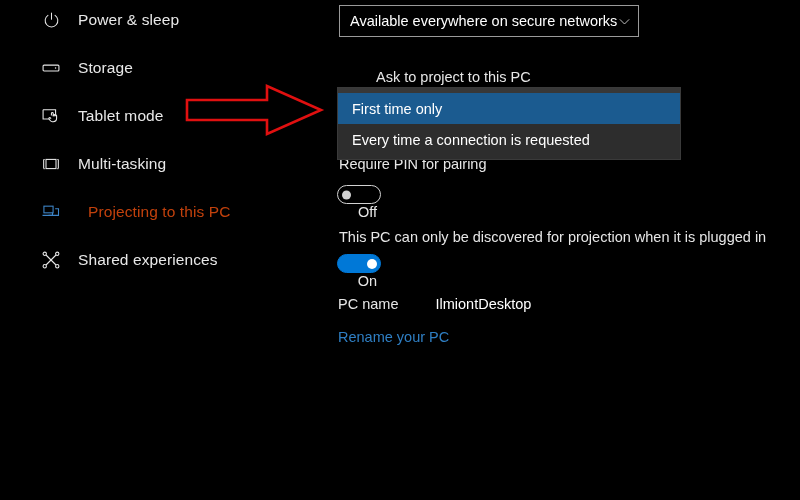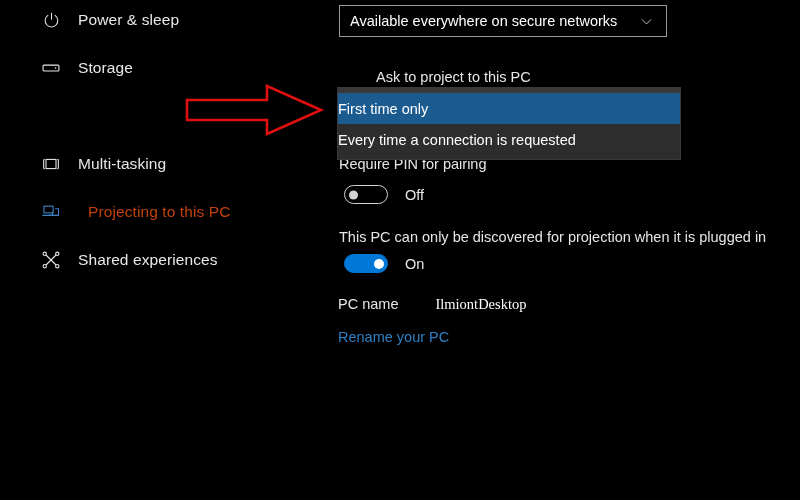--- a/index.html
+++ b/index.html
@@ -67,21 +67,21 @@
     top: 0;
     width: 470px;
     height: 500px;
   }
 
   
   #combo {
     position: absolute;
     left: 9px;
     top: 5px;
-    width: 328px;
+    width: 300px;
     height: 32px;
     border: 1px solid #9a9a9a;
     background: #000000;
     box-sizing: border-box;
     display: flex;
     align-items: center;
     cursor: default;
   }
   #combo .combo-text {
     margin-left: 10px;
@@ -120,33 +120,35 @@
     border-top: 5px solid #383838;
     box-sizing: border-box;
     box-shadow: 0 0 0 1px #3a3a3a;
     z-index: 20;
     padding-bottom: 4px;
   }
   .flyout-opt {
     height: 31px;
     display: flex;
     align-items: center;
+    padding-left: 14px;
     font-size: 14.5px;
     color: #ffffff;
     white-space: nowrap;
     cursor: default;
   }
   .flyout-opt.selected { background: #1b5b90; }
 
   
   .toggle-row {
     position: absolute;
-    left: 14px;
-    display: flex;
-    align-items: center;
+    left: 7px;
+    display: flex;
+    align-items: center;
+    flex-direction: column;
   }
   .sw {
     width: 44px;
     height: 19px;
     border-radius: 10px;
     box-sizing: border-box;
     position: relative;
     flex: 0 0 auto;
     cursor: default;
   }
@@ -187,21 +189,21 @@
   
   #pcname-row {
     position: absolute;
     left: 8px;
     top: 296px;
     display: flex;
     align-items: flex-start;
     font-size: 14.5px;
     color: #e6e6e6;
   }
-  #pcname-value { margin-left: 37px; color: #ffffff; font-family: Liberation Serif, serif; }
+  #pcname-value { margin-left: 37px; color: #ffffff; }
   #rename-link {
     position: absolute;
     left: 8px;
     top: 329px;
     font-size: 14.5px;
     color: #2f7fc4;
     cursor: pointer;
     white-space: nowrap;
   }
 
@@ -234,20 +236,32 @@
   <div class="nav-item" style="top:48px">
     <span class="nav-icon">
       <svg viewBox="0 0 24 24" width="20" height="20">
         <rect x="2.5" y="8.5" width="19" height="7" rx="1.2"></rect>
         <circle cx="17.5" cy="12" r="0.9" fill="#e8e8e8" stroke="none"></circle>
       </svg>
     </span>
     <span class="nav-label">Storage</span>
   </div>
 
+  <div class="nav-item" style="top:96px">
+    <span class="nav-icon">
+      <svg viewBox="0 0 24 24" width="20" height="20">
+        <path d="M2.5 4.5h15v7"></path>
+        <path d="M2.5 4.5v11h7"></path>
+        <path d="M12.5 11.5v-2.6a1.1 1.1 0 0 1 2.2 0v3.4"></path>
+        <path d="M14.7 12.3v-1a1 1 0 0 1 2 0v1"></path>
+        <path d="M16.7 12.3v-.6a1 1 0 0 1 2 0v3.1a4 4 0 0 1-4 4h-1.1a3 3 0 0 1-2.3-1.1l-1.8-2.2a1.05 1.05 0 0 1 1.5-1.4l1.1 1"></path>
+      </svg>
+    </span>
+    <span class="nav-label">Tablet mode</span>
+  </div>
 
   <div class="nav-item" style="top:144px">
     <span class="nav-icon">
       <svg viewBox="0 0 24 24" width="20" height="20">
         <rect x="6" y="6.5" width="12" height="11"></rect>
         <path d="M3.2 6.5h1.2M3.2 6.5v11M3.2 17.5h1.2"></path>
         <path d="M20.8 6.5h-1.2M20.8 6.5v11M20.8 17.5h-1.2"></path>
       </svg>
     </span>
     <span class="nav-label">Multi-tasking</span>

